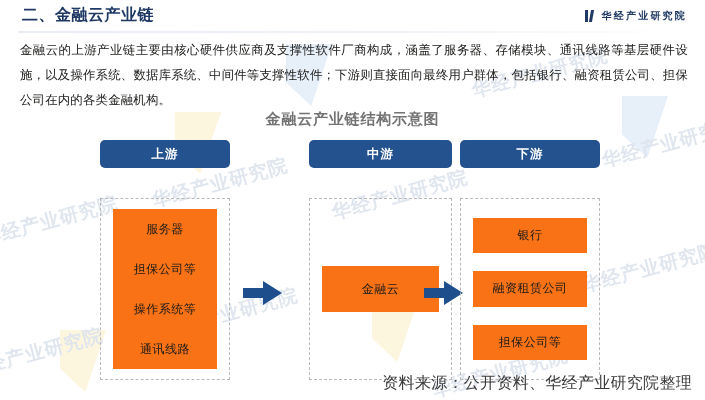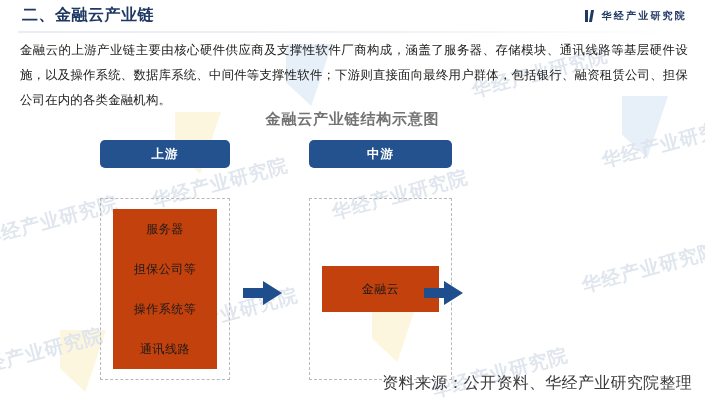--- a/index.html
+++ b/index.html
@@ -159,21 +159,21 @@
     height: 182px;
     border: 1px dashed #b9b9b9;
     padding: 10px 12px;
     display: flex;
     flex-direction: column;
   }
   .col-body.spread   { justify-content: space-between; }
   .col-body.centered { justify-content: center; }
 
   .node {
-    background: #c2410c;
+    background: #f97316;
     color: #1a1a1a;
     font-size: 12px;
     height: 46px;
     display: flex;
     align-items: center;
     justify-content: center;
     letter-spacing: .5px;
   }
   .col-down .node { margin: 9px 0; }
 
@@ -262,18 +262,26 @@
         <div class="node">金融云</div>
       </div>
     </div>
 
     <div class="arrow arrow-2">
       <svg viewBox="0 0 40 26" preserveAspectRatio="none" aria-hidden="true">
         <polygon points="0,8 20,8 20,1 39,13 20,25 20,18 0,18" fill="currentColor"></polygon>
       </svg>
     </div>
 
+    <div class="column col-down">
+      <div class="col-header">下游</div>
+      <div class="col-body centered">
+        <div class="node">银行</div>
+        <div class="node">融资租赁公司</div>
+        <div class="node">担保公司等</div>
+      </div>
+    </div>
 
   </div>
 
   <div id="source">资料来源：公开资料、华经产业研究院整理</div>
 
 </div>
 
 </body></html>

